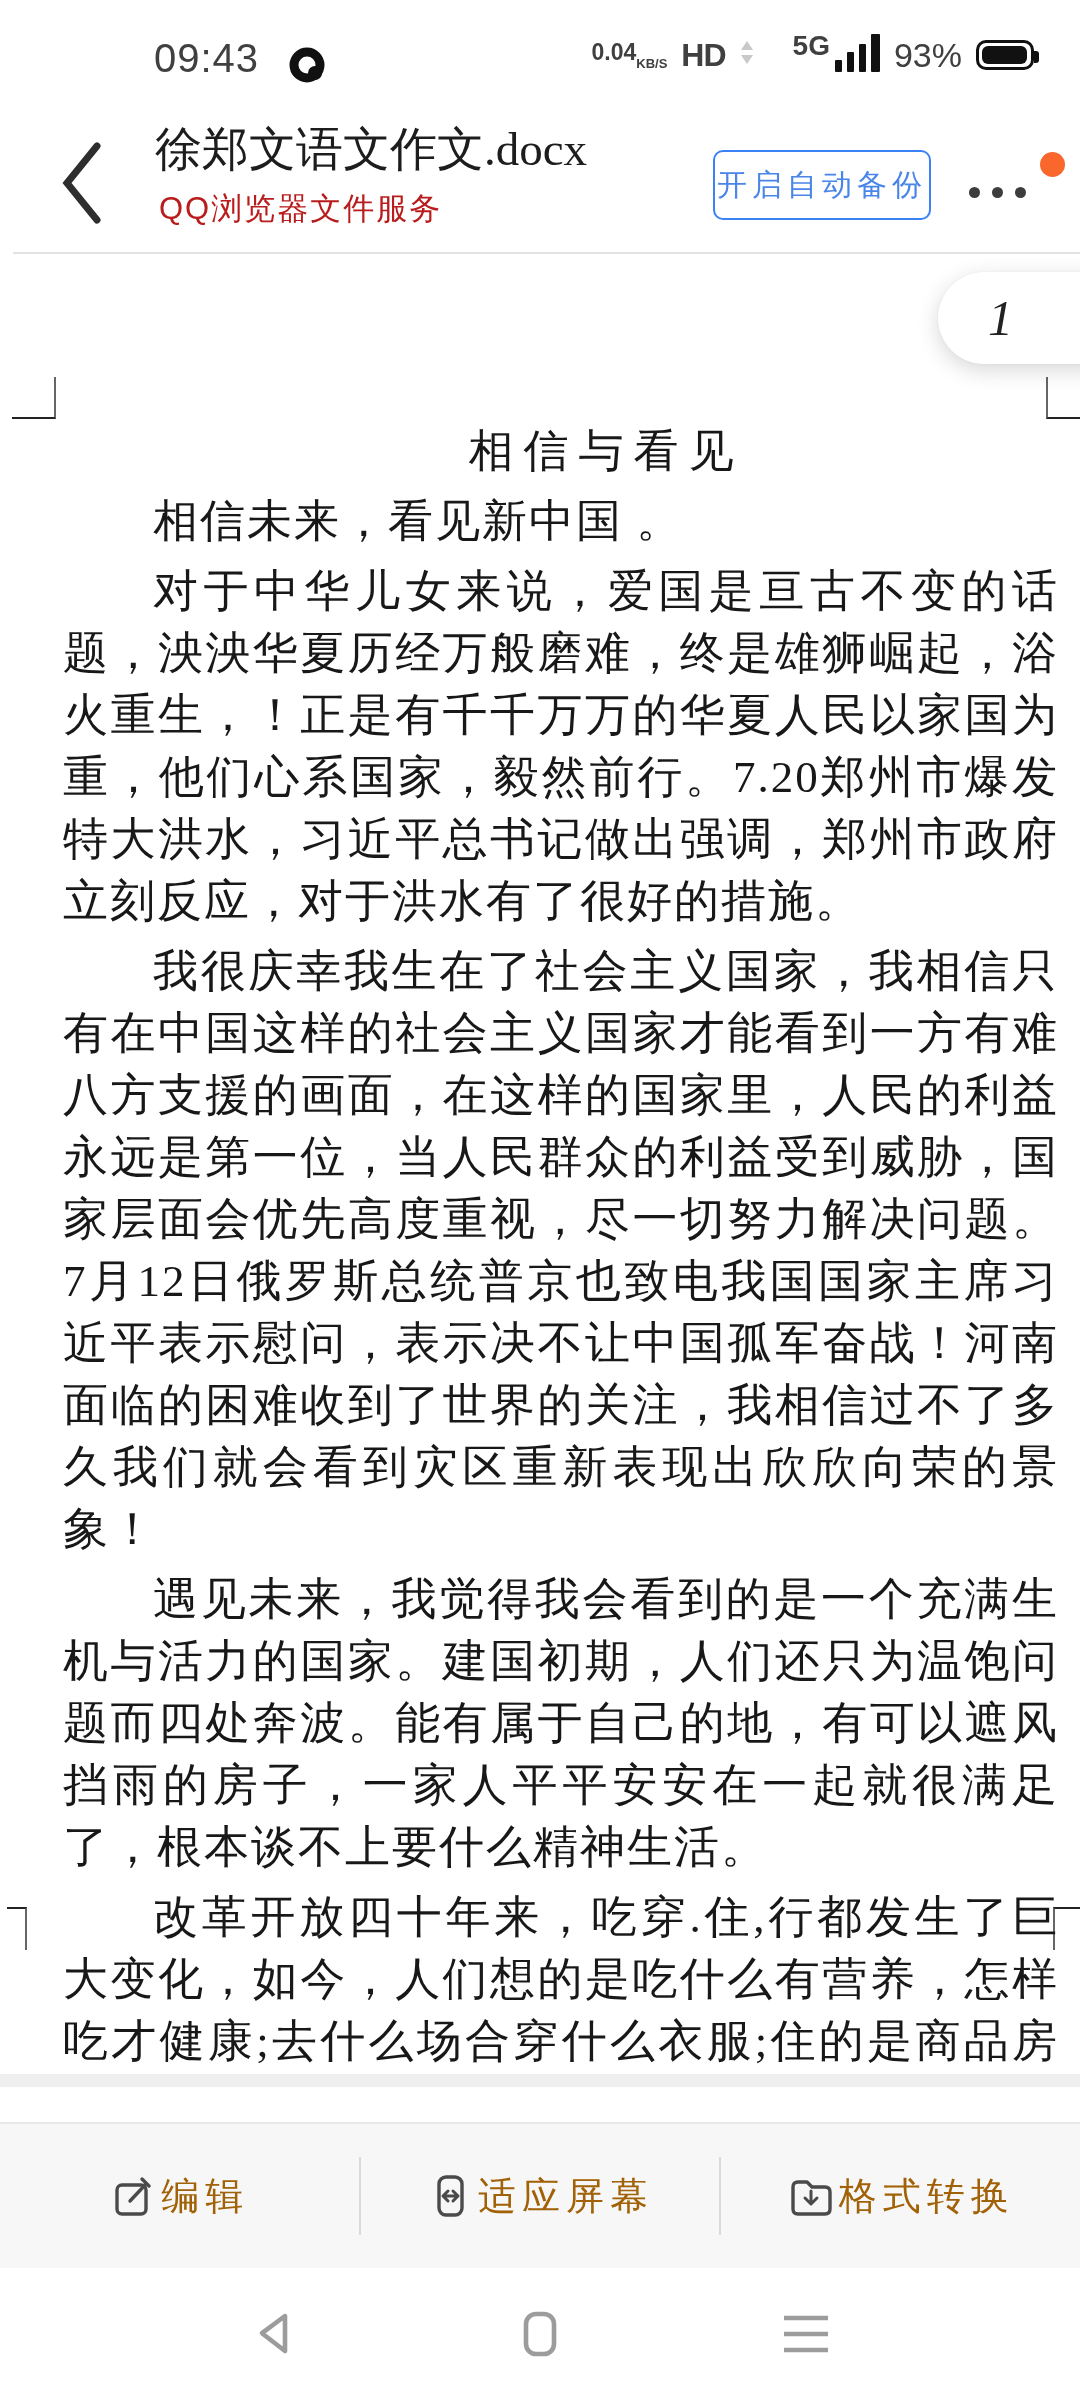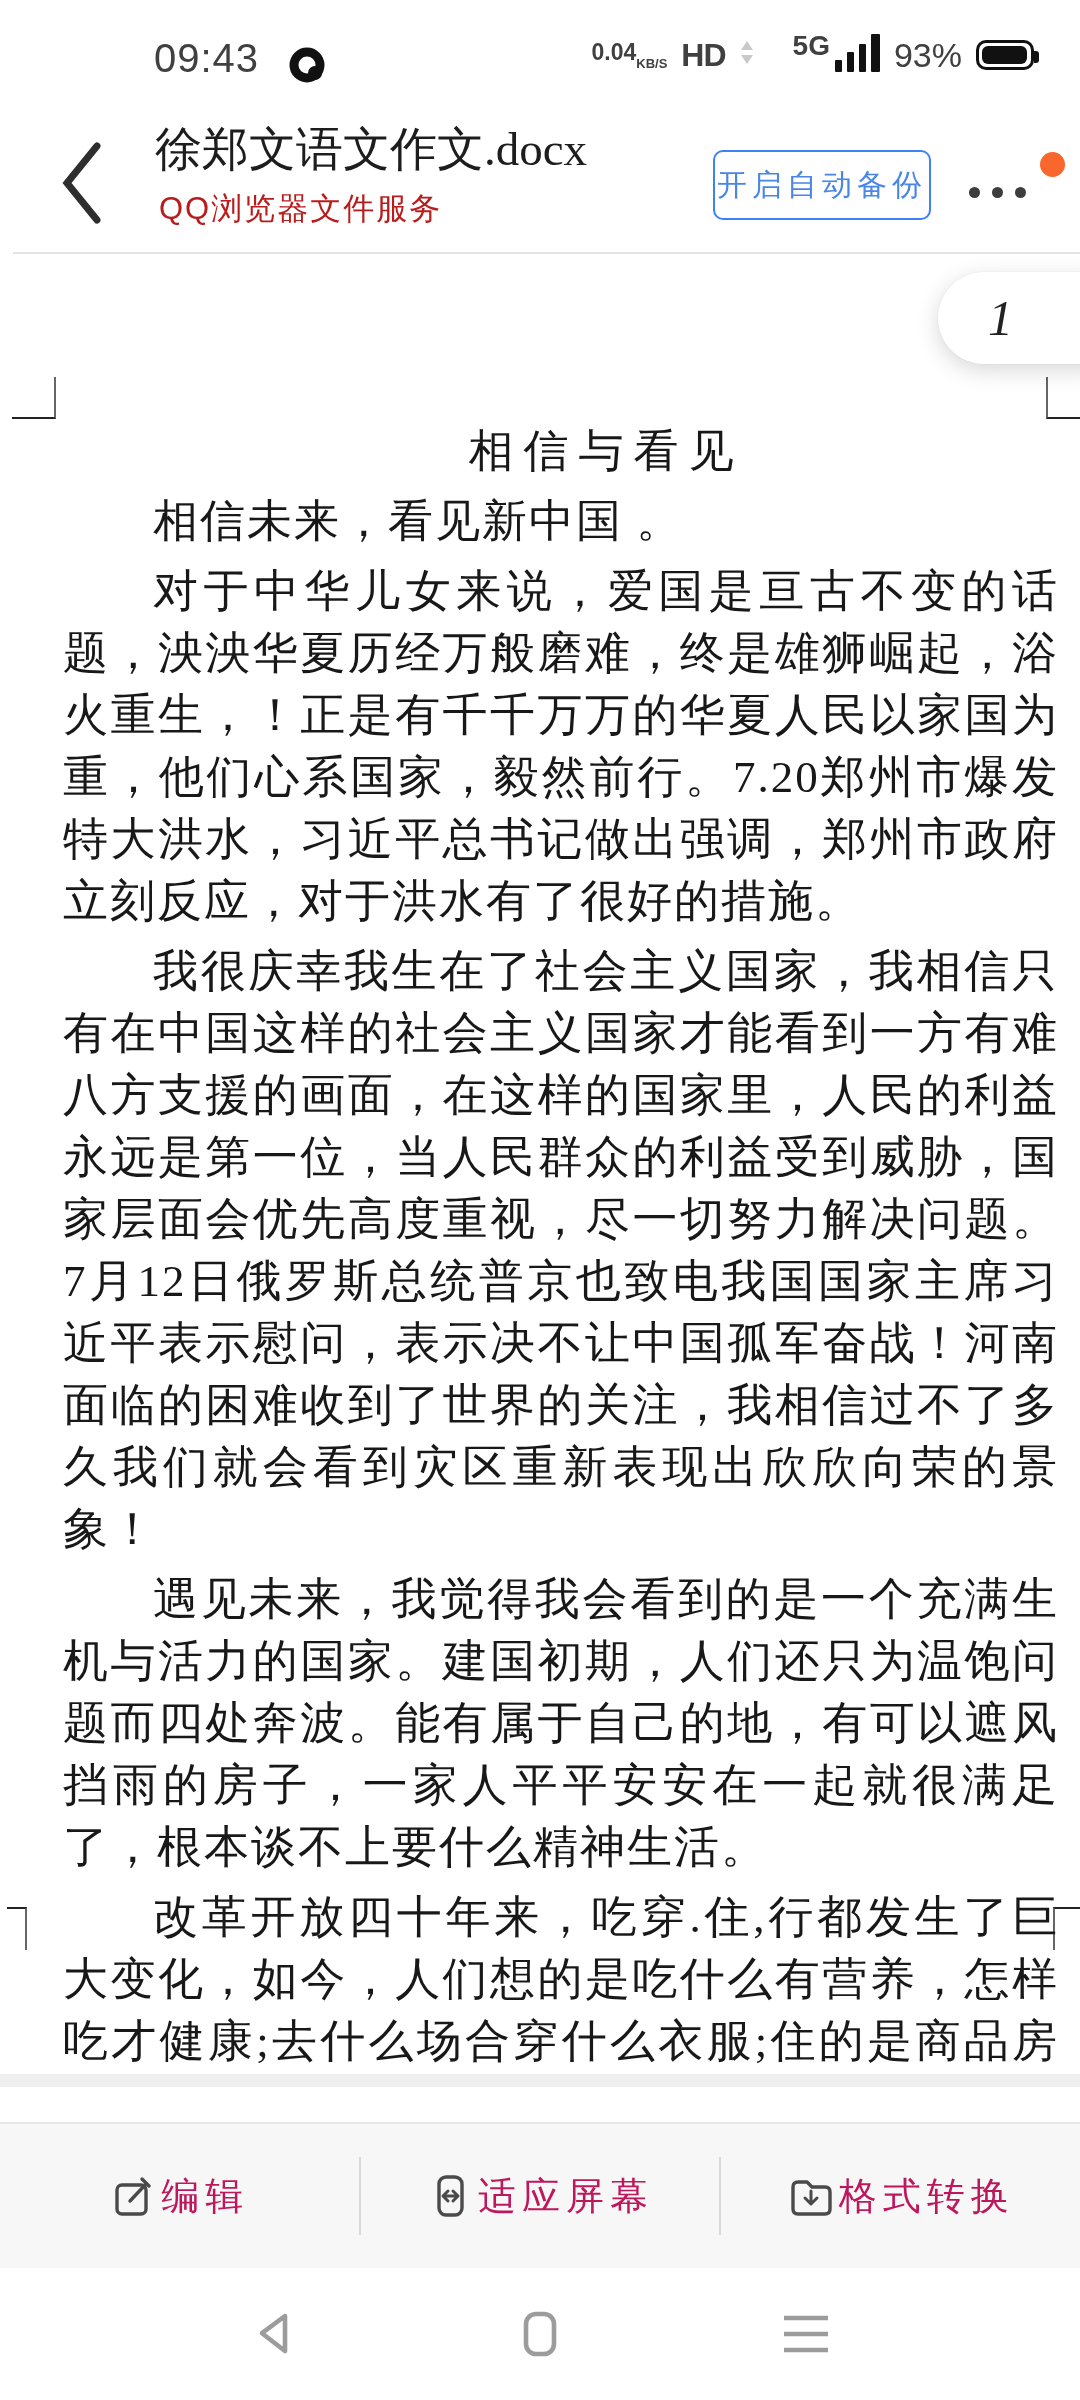--- a/index.html
+++ b/index.html
@@ -60,21 +60,21 @@
   #doctext .dtitle { text-align:center; letter-spacing:10px; margin-bottom:0; }
   #doctext p { text-indent:2em; margin:8px; }
 
   
   .page-gap { position:absolute; top:2074px; left:0; width:1080px; height:13px; background:#efefef; }
   .toolbar-hairline { position:absolute; top:2122px; left:0; width:1080px; height:2px; background:#e8e8e8; }
 
   
   #toolbar { position:absolute; top:2124px; left:0; width:1080px; height:144px; background:#f7f7f7;
     display:flex; align-items:center; }
-  .tb-item { flex:1; display:flex; align-items:center; justify-content:center; gap:4px; color:#be185d; }
+  .tb-item { flex:1; display:flex; align-items:center; justify-content:center; gap:4px; color:#a16207; }
   .tb-item span { font-size:38px; letter-spacing:6px; font-family:"Liberation Serif","DejaVu Serif",serif; }
   .tb-div { width:2px; height:78px; background:#dadada; }
 
   
   #navbar { position:absolute; top:2268px; left:0; width:1080px; height:132px; background:#fff;
     display:flex; align-items:center; justify-content:center; gap:212px; }
   svg { display:block; }
 </style>
 </head>
 <body>

